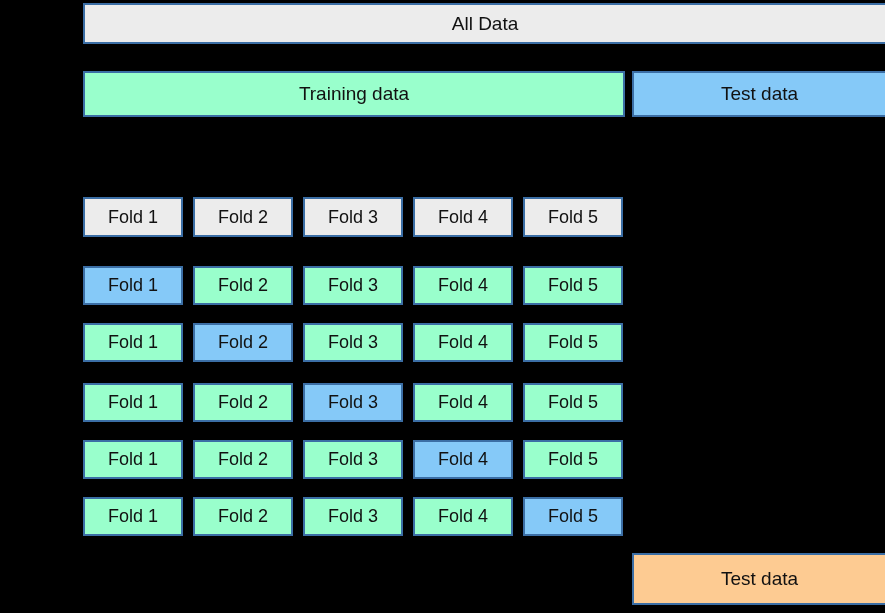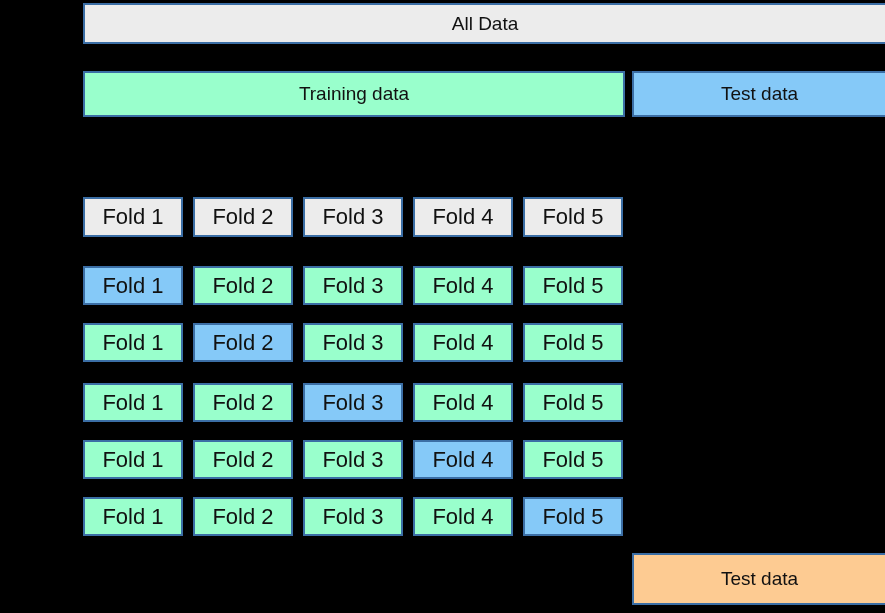--- a/index.html
+++ b/index.html
@@ -45,21 +45,21 @@
     border-right: none;
   }
   .fold {
     position: absolute;
     box-sizing: border-box;
     border: 2px solid var(--border, #3b6ea5);
     width: 100px;
     display: flex;
     align-items: center;
     justify-content: center;
-    font-size: 22px;
+    font-size: 18px;
     color: #111;
   }
   .fold.neutral { background: var(--neutral, #ececec); }
   .fold.train   { background: var(--training, #99ffcc); }
   .fold.test    { background: var(--test, #85c9f8); }
 </style>
 </head>
 <body>
 
 <div class="canvas">

